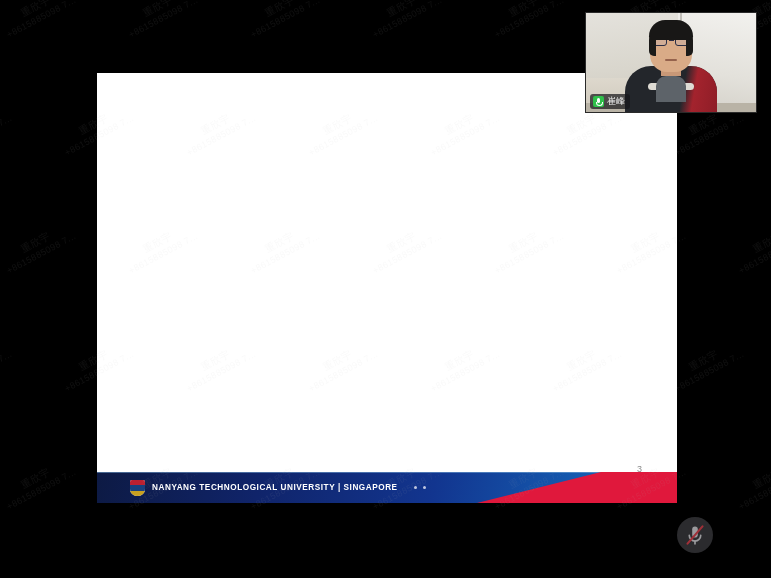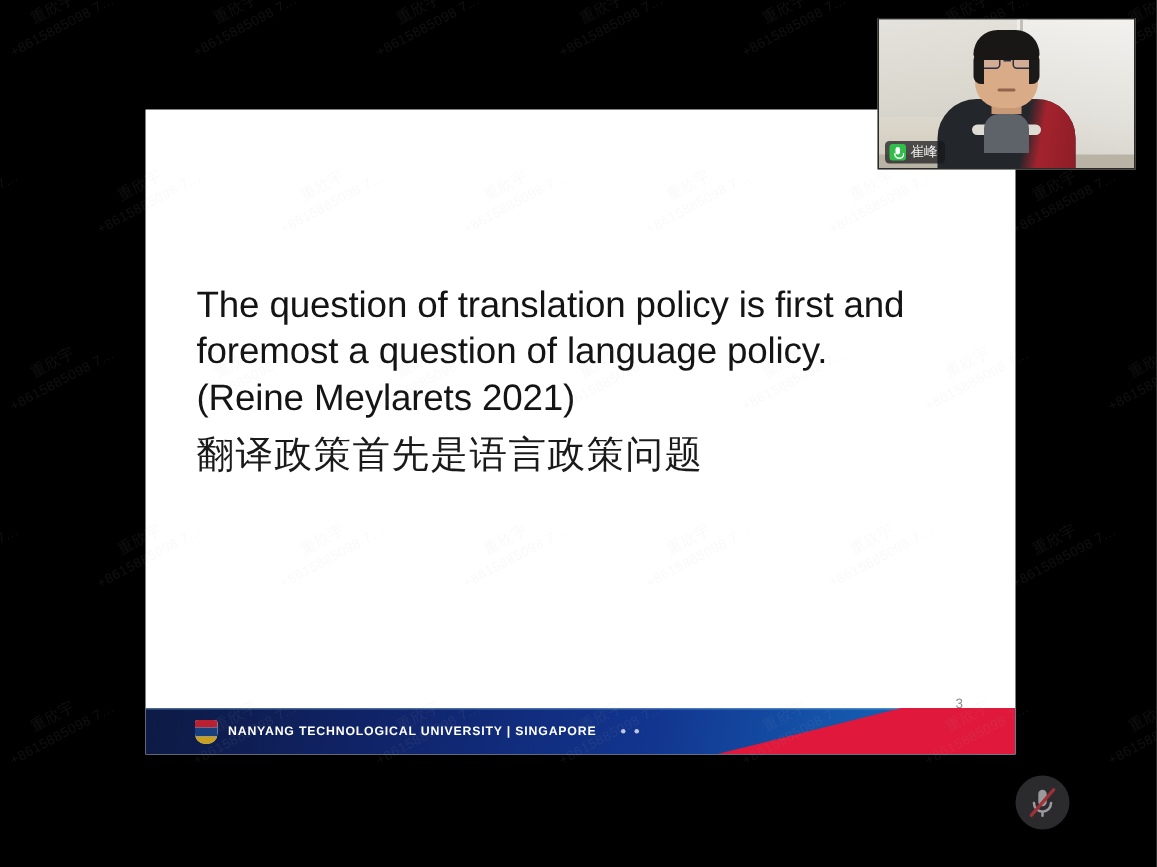--- a/index.html
+++ b/index.html
@@ -307,26 +307,20 @@
     position:absolute; inset:0;
   }
 </style>
 </head>
 <body>
 
 <div id="stage">
 
   <div id="slide">
 
-    <div id="slide-body">
-      <div class="line-en">The question of translation policy is first and</div>
-      <div class="line-en">foremost a question of language policy.</div>
-      <div class="line-en">(Reine Meylarets 2021)</div>
-      <div class="line-cn">翻译政策首先是语言政策问题</div>
-    </div>
 
     <div id="slide-page-number">3</div>
 
     <div id="slide-footer">
       <div id="footer-topline"></div>
       <div id="footer-red-wedge"></div>
       <div id="footer-inner">
         <div id="ntu-crest">
           <div class="crest-top"></div>
           <div class="crest-mid"></div>

